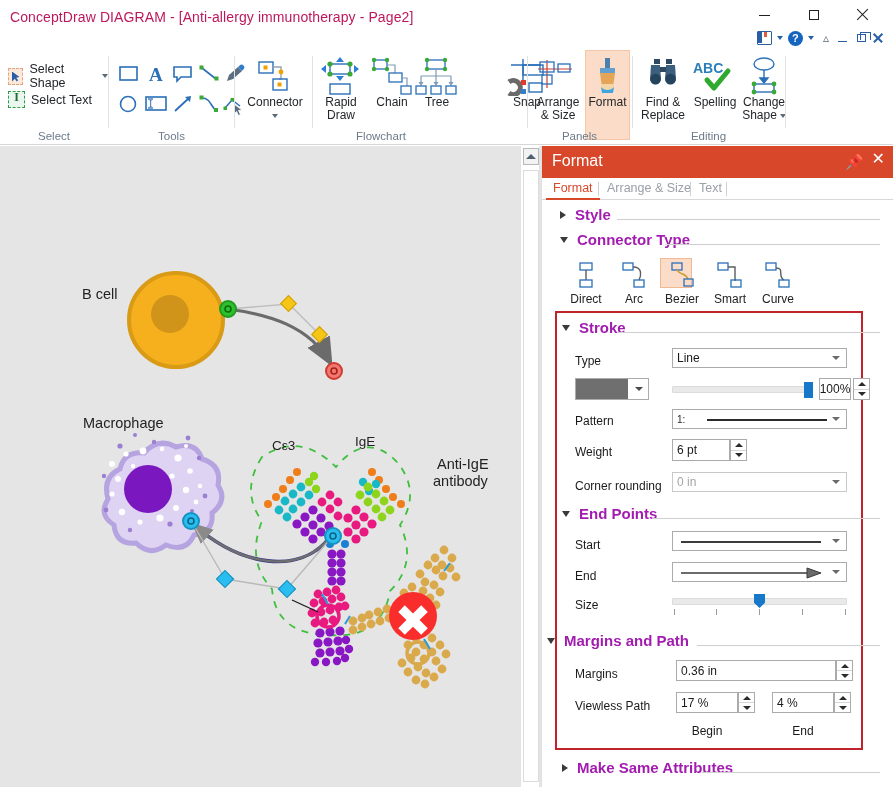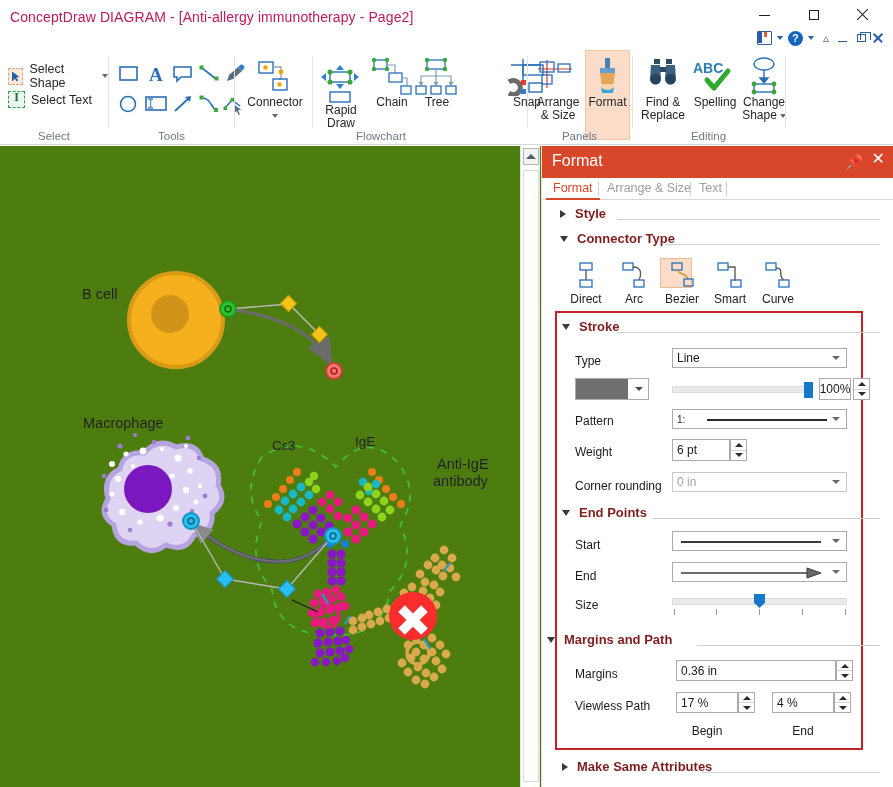--- a/index.html
+++ b/index.html
@@ -110,21 +110,21 @@
   .btnbig {
     position:absolute; width:auto; display:flex; flex-direction:column;
     align-items:center; font-size:12px; color:#23272b; text-align:center; line-height:13px;
   }
   .btnbig .icoarea { height:40px; display:flex; align-items:flex-end; justify-content:center; }
   .btn-highlight { background:#fbdcc8; border:1px solid #f3c6a7; }
 
   
   .canvas {
     position:absolute; left:0; top:146px; width:617px; height:641px;
-    background:#4d7c0f; overflow:hidden;
+    background:#e5e5e5; overflow:hidden;
   }
   .canvas-label { position:absolute; font-size:14.5px; color:#222; white-space:nowrap; }
 
   
   .vscroll {
     position:absolute; left:520px; top:146px; width:20px; height:641px;
     background:#ffffff; border-left:1px solid #e3e3e3; border-right:1px solid #e3e3e3;
   }
   .vscroll-up {
     position:absolute; left:2px; top:2px; width:16px; height:17px;
@@ -153,21 +153,21 @@
   .tabs { position:absolute; left:0; top:32px; width:352px; height:22px; border-bottom:1px solid #d7d7d7; }
   .tab {
     position:absolute; top:0; height:22px; font-size:12.5px; padding:3px 7px 0 7px;
   }
   .tab.active { color:#d9472b; border-bottom:2px solid #d9472b; }
   .tab.idle { color:#9aa0a6; }
   .tabdiv { position:absolute; top:4px; width:1px; height:14px; background:#d0d0d0; }
 
   .sect-head {
     position:absolute; display:flex; align-items:center; gap:9px;
-    font-size:13px; font-weight:bold; color:#7f1d1d;
+    font-size:15px; font-weight:bold; color:#a21caf;
   }
   .tri-right { width:0;height:0;border-top:4.5px solid transparent;border-bottom:4.5px solid transparent;border-left:6px solid #3a3a3a; }
   .tri-down  { width:0;height:0;border-left:4.5px solid transparent;border-right:4.5px solid transparent;border-top:6px solid #3a3a3a; }
   .sect-rule { position:absolute; height:1px; background:#cfcfcf; }
 
   .ctype { position:absolute; width:56px; text-align:center; font-size:12px; color:#222; }
   .ctype .box { height:34px; display:flex; align-items:center; justify-content:center; }
 
   .fld-label { position:absolute; font-size:12px; color:#1a1a1a; }
   .inp {
@@ -342,21 +342,21 @@
             <circle cx="30" cy="14" r="2.4" fill="#f0a100"></circle>
             <rect x="22" y="21" width="14" height="11" fill="none" stroke="#2a6fb8" stroke-width="1.4"></rect>
             <rect x="26.5" y="24.5" width="4" height="4" fill="#f0a100"></rect>
           </svg>
         </div>
         <div>Connector</div>
         <div class="mini-caret" style="margin-top:5px;"></div>
       </div>
       <div class="rsep" style="left:76px; top:8px; height:72px;"></div>
 
-      <div class="btnbig" style="left:82px; top:16px; width:46px;">
+      <div class="btnbig" style="left:82px; top:8px; width:46px;">
         <div class="icoarea">
           <svg width="44" height="40">
             <rect x="11" y="8" width="20" height="10" fill="none" stroke="#2a6fb8" stroke-width="1.4"></rect>
             <circle cx="11" cy="8" r="2.6" fill="#3aa93a"></circle>
               <circle cx="31" cy="8" r="2.6" fill="#3aa93a"></circle>
             <circle cx="11" cy="18" r="2.6" fill="#3aa93a"></circle>
               <circle cx="31" cy="18" r="2.6" fill="#3aa93a"></circle>
             <path d="M21 1l4 5h-8z" fill="#2f7fd0"></path>
               <path d="M21 25l4-5h-8z" fill="#2f7fd0"></path>
             <path d="M2 13l5-4v8z" fill="#2f7fd0"></path>

